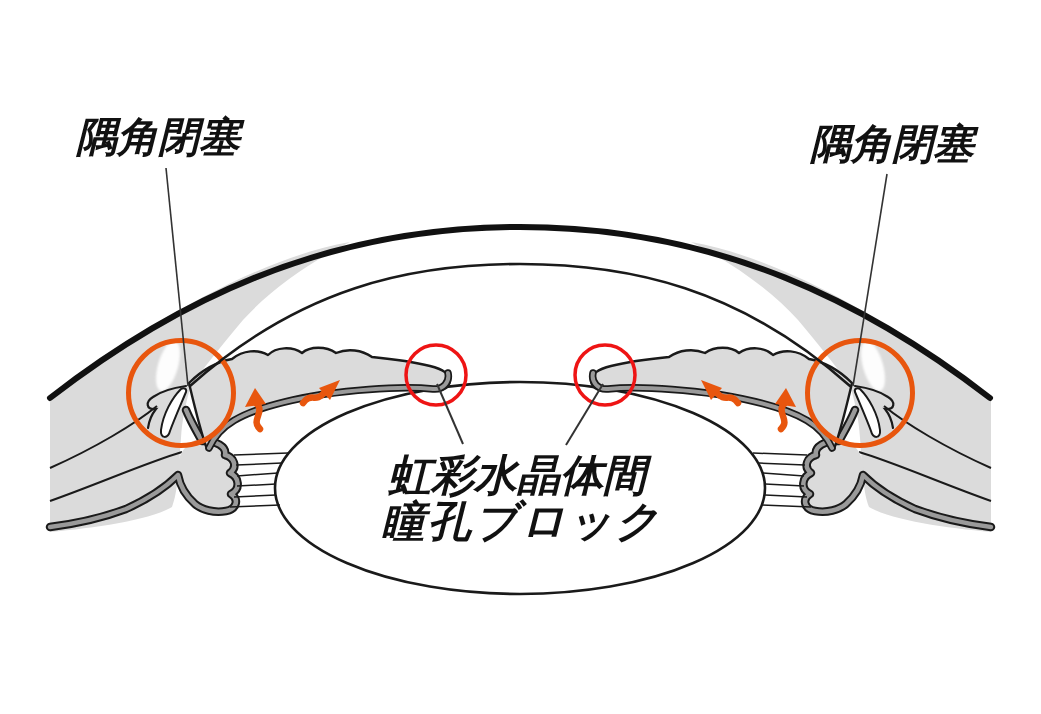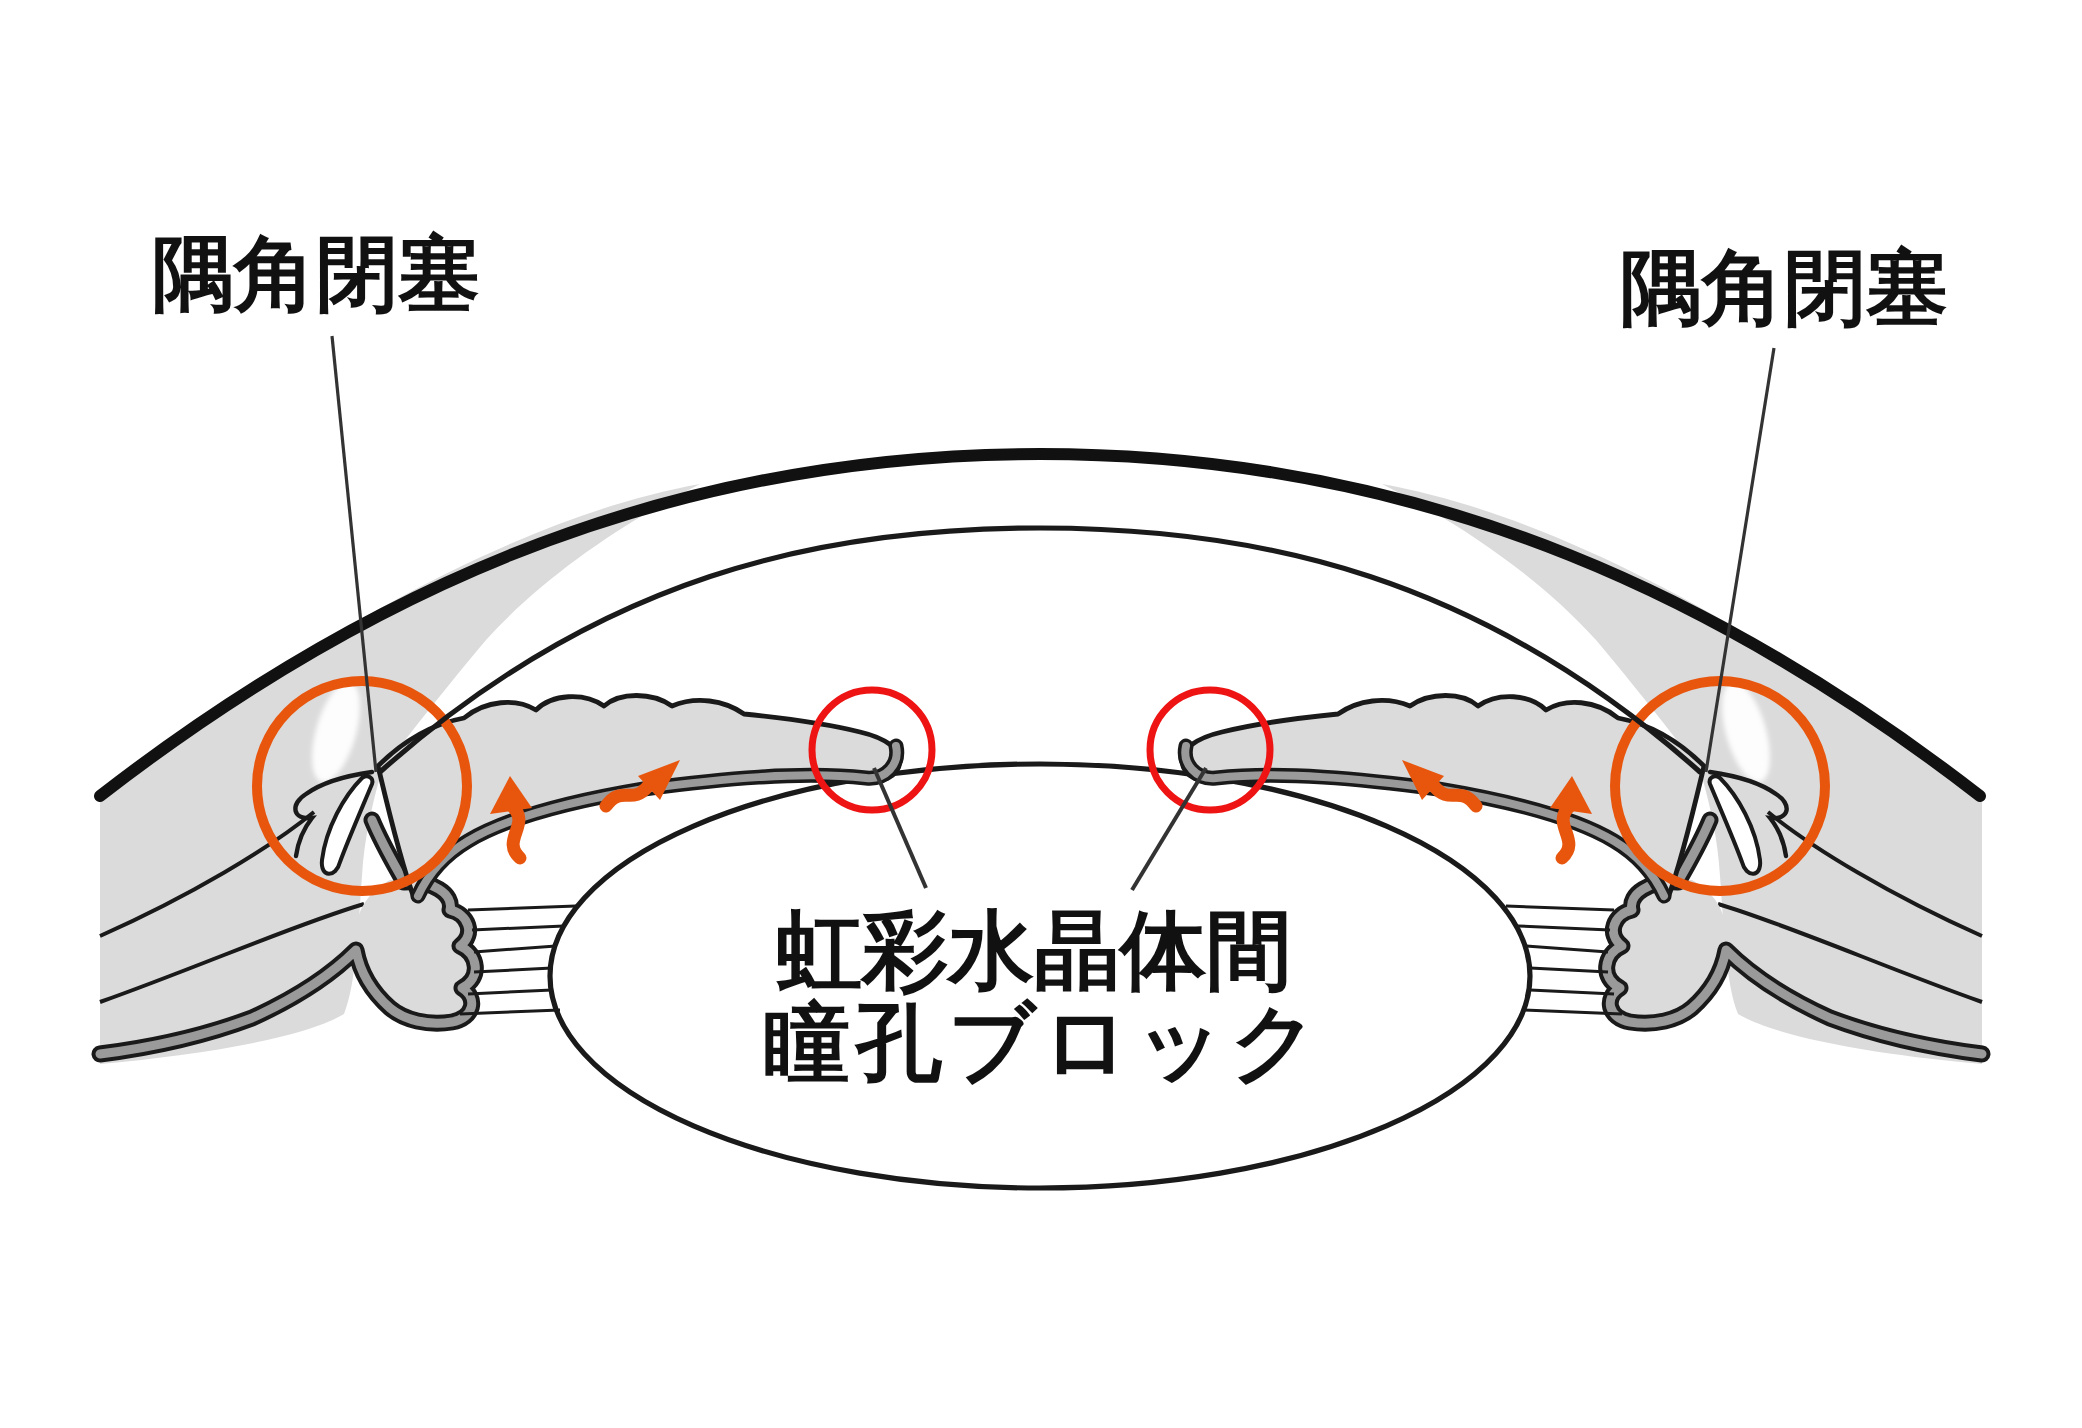--- a/index.html
+++ b/index.html
@@ -1,17 +1,17 @@
 <!DOCTYPE html>
 <html><head>
 <meta charset="utf-8">
 <style>
   html,body{margin:0;padding:0;background:#ffffff;}
   .stage{position:relative;width:1041px;height:714px;background:#ffffff;overflow:hidden;
-         font-family:"Liberation Sans","DejaVu Sans",sans-serif;}
+         font-family:"Liberation Sans","DejaVu Sans",sans-serif;font-style:italic;}
   svg{display:block;}
   text.lbl{font-family:"Liberation Sans","DejaVu Sans",sans-serif;font-weight:bold;fill:#111111;}
   .soft{filter:blur(1.2px);}
 </style>
 </head>
 <body>
 
 <div class="stage">
 <svg width="1041" height="714" viewBox="0 0 1041 714">
 

